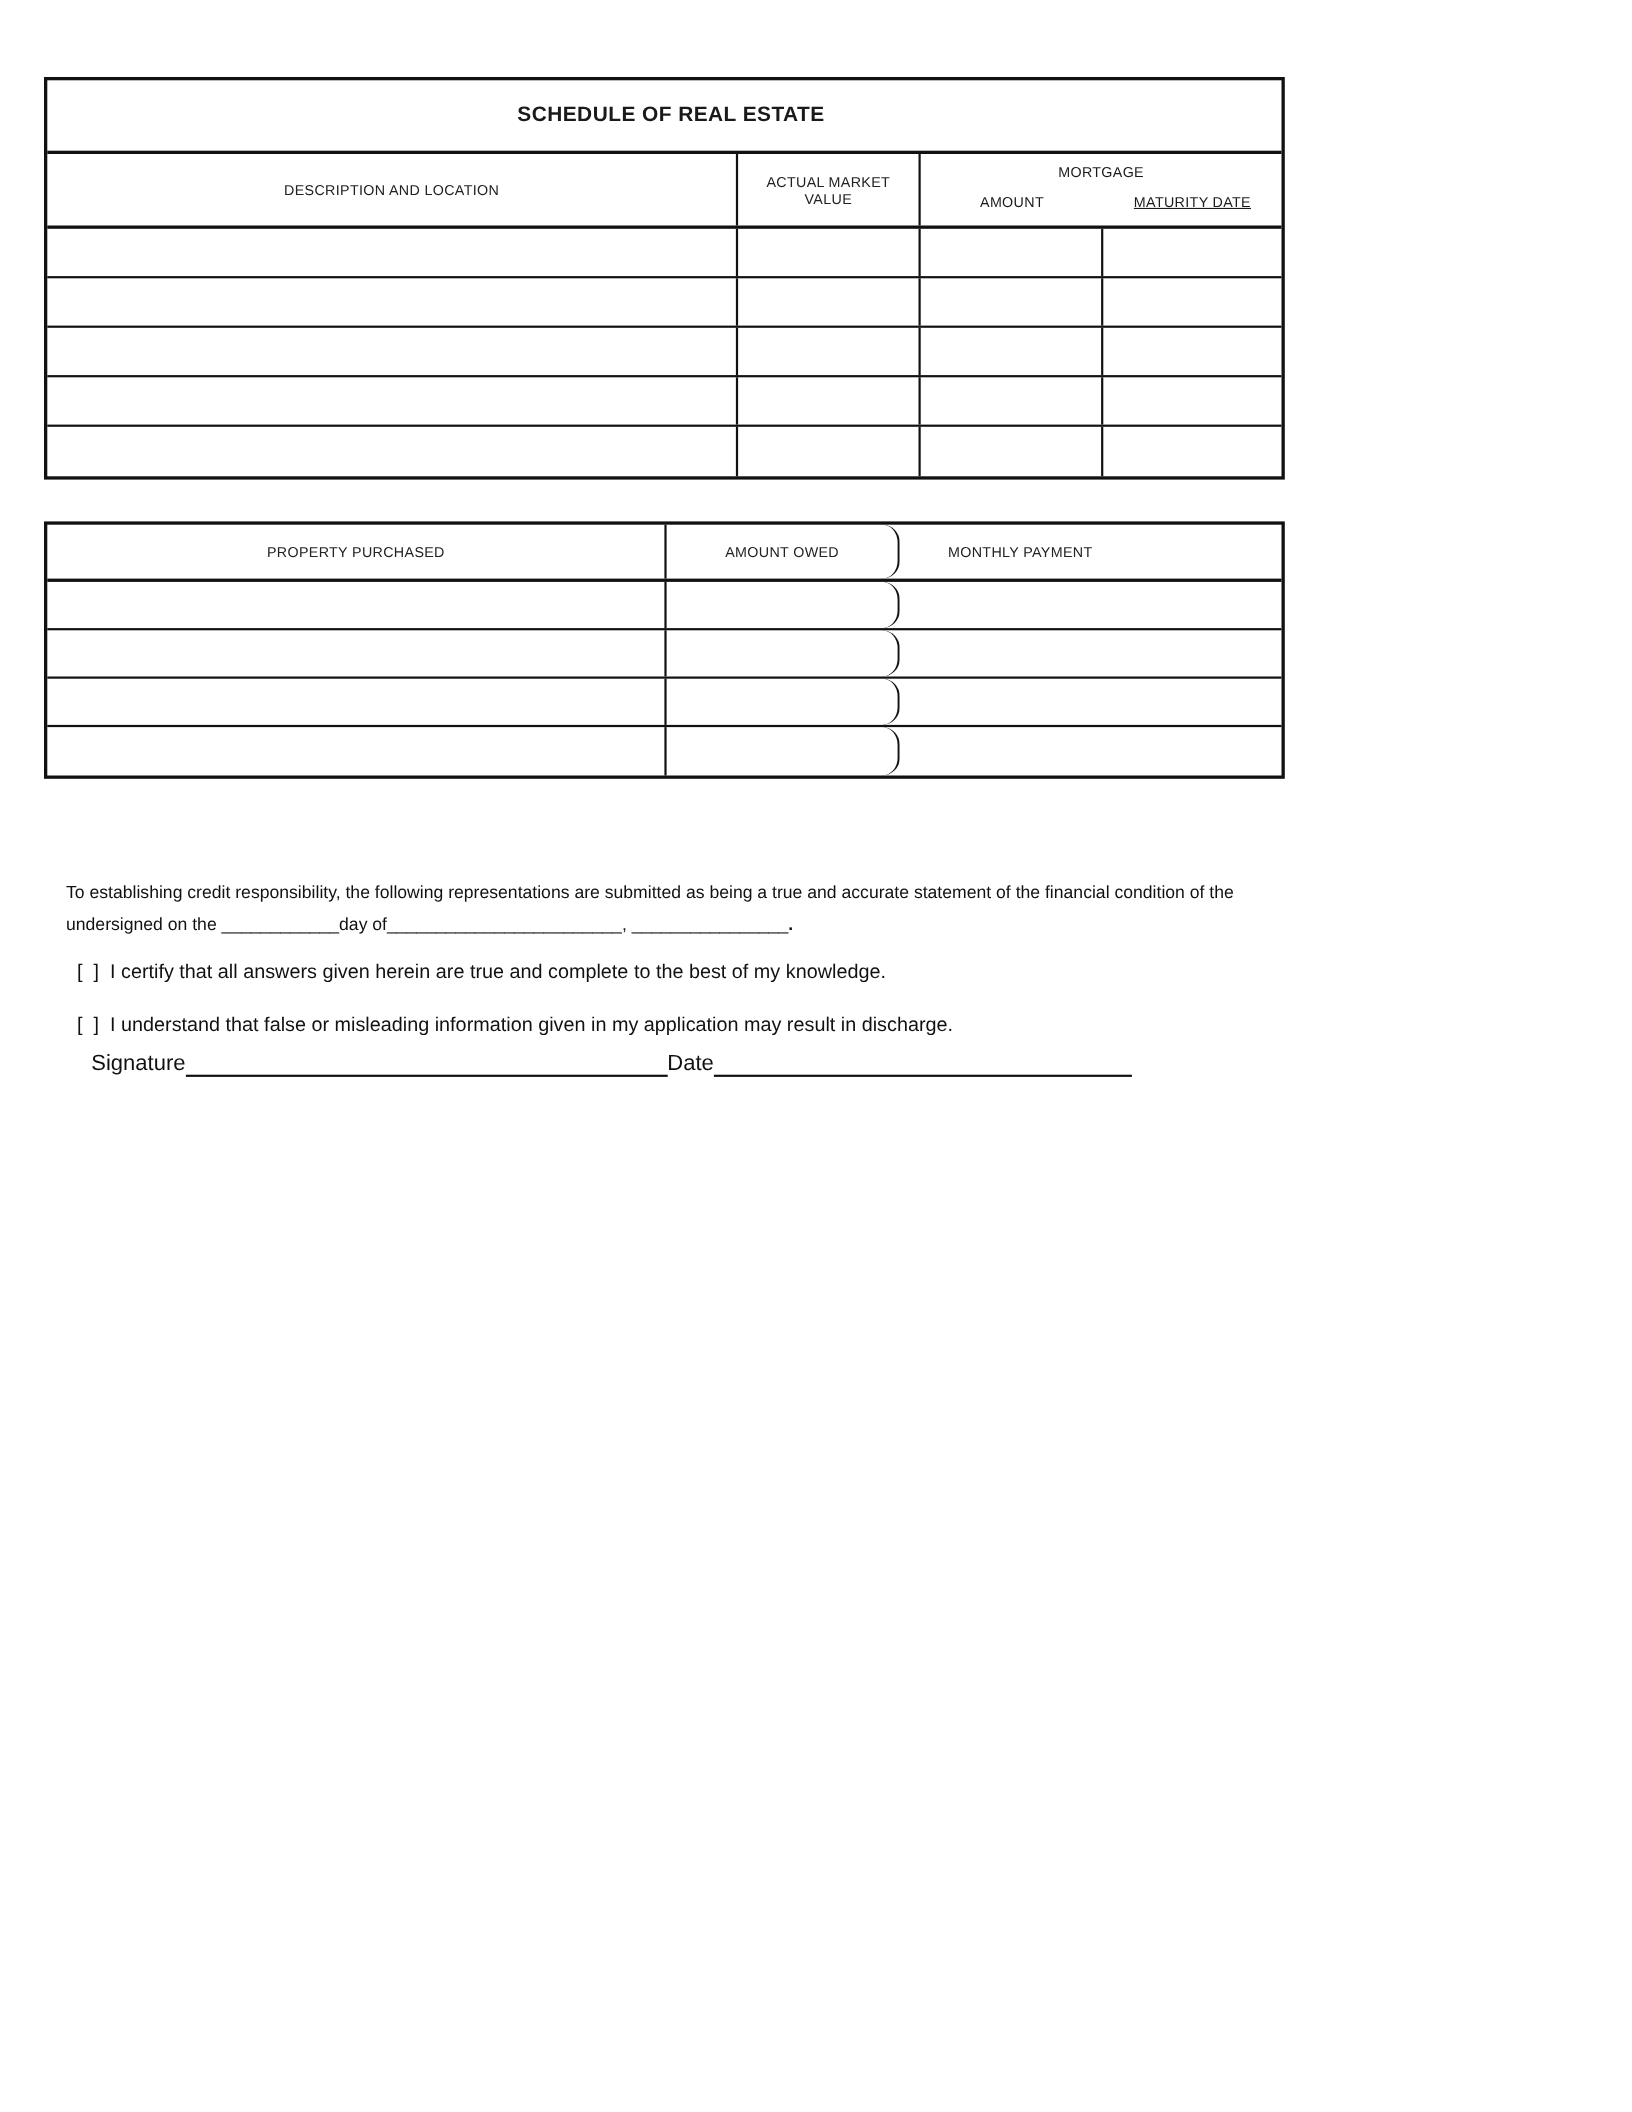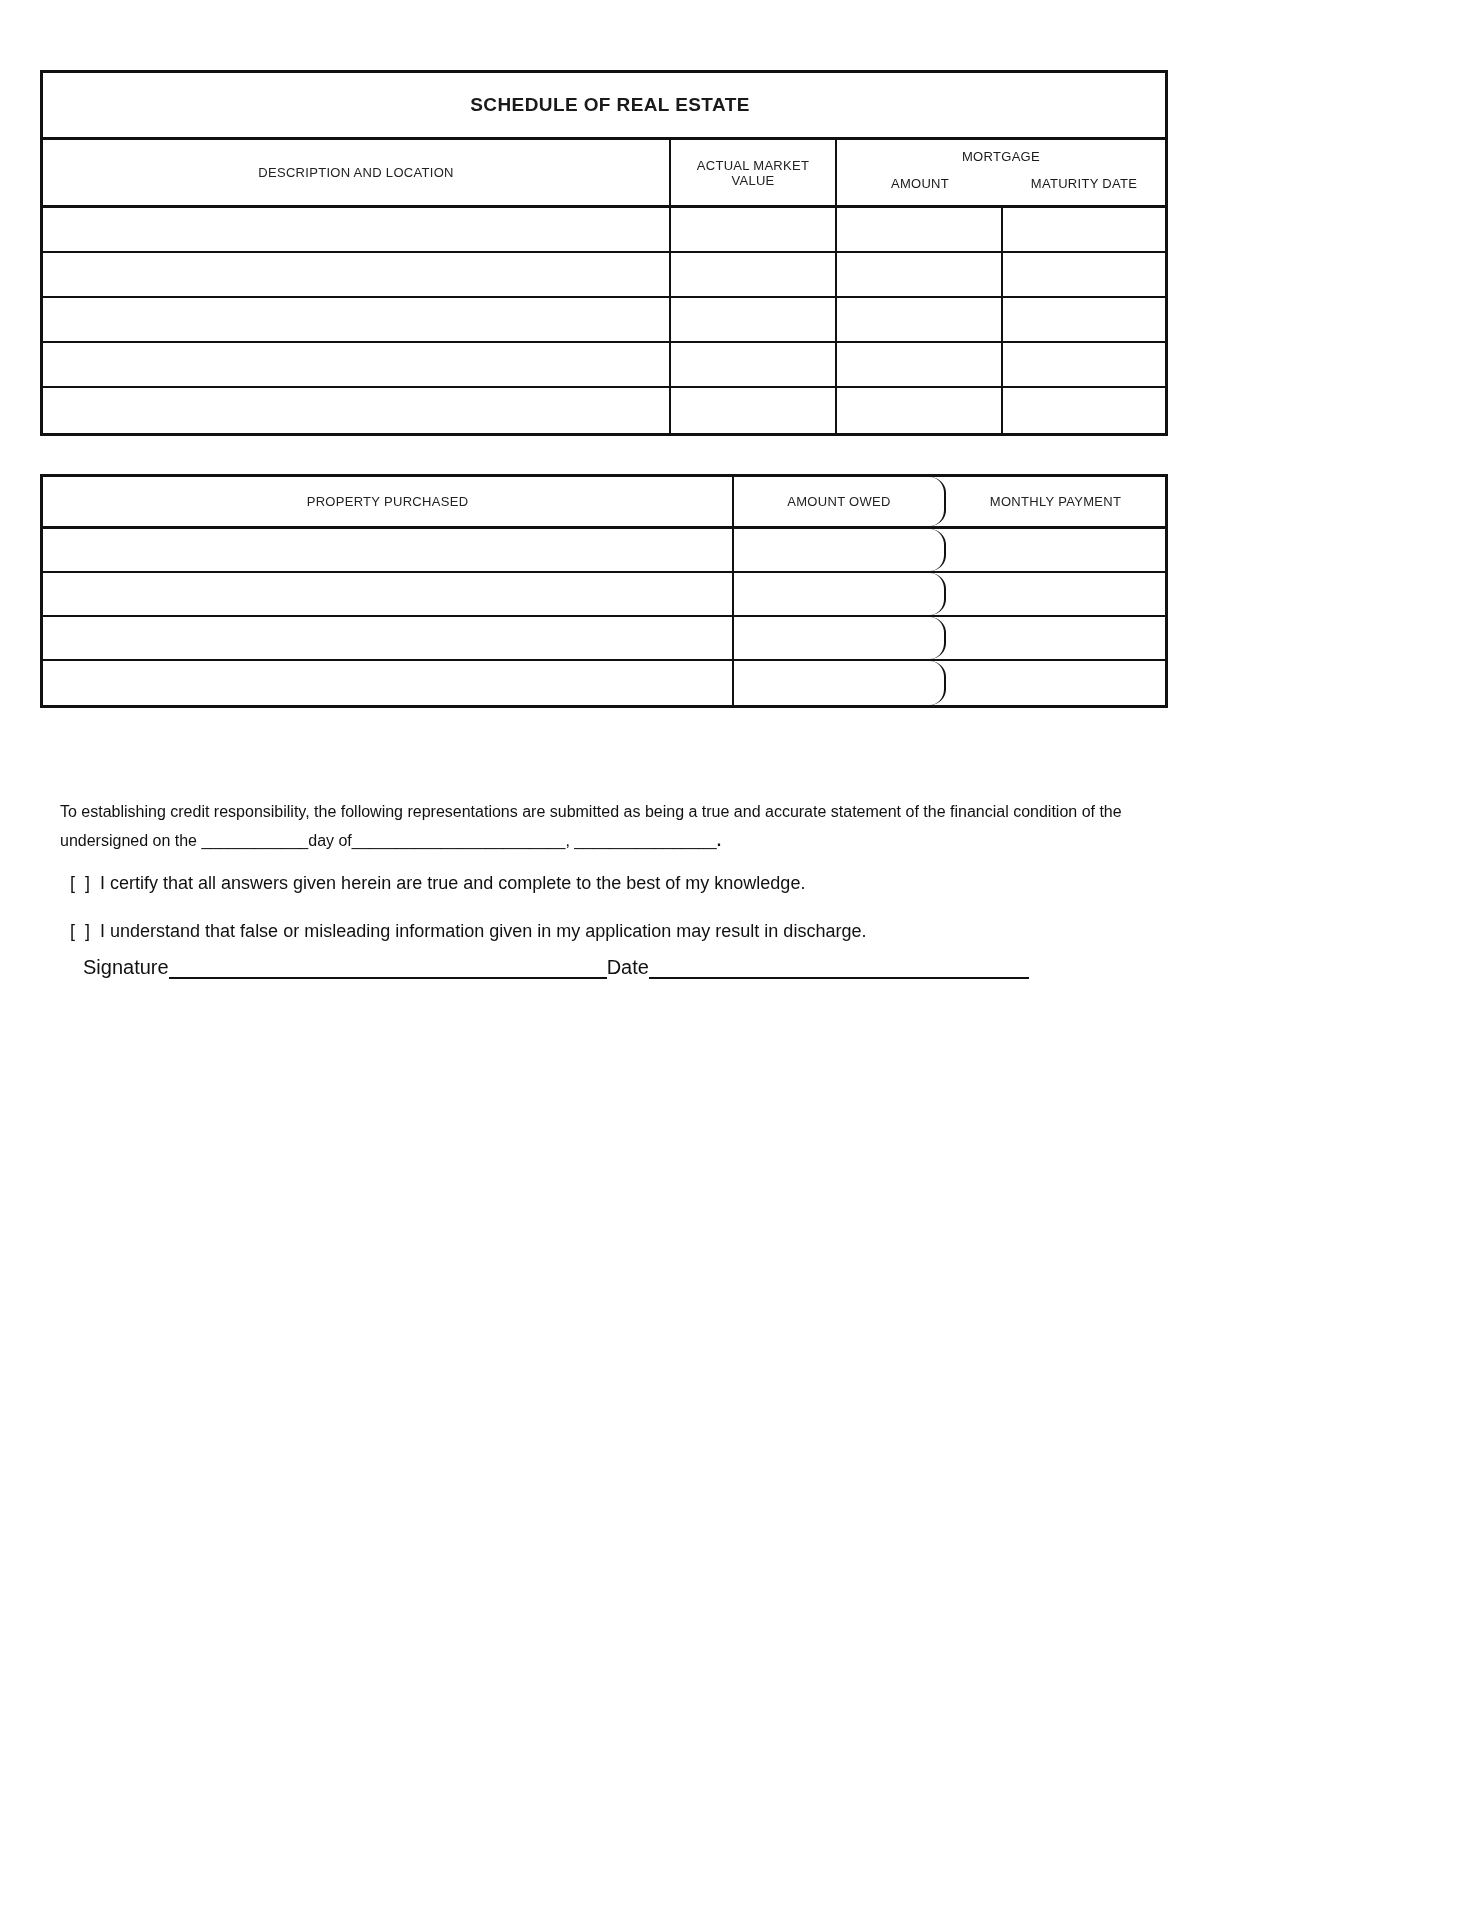--- a/index.html
+++ b/index.html
@@ -27,40 +27,40 @@
     font-size:13px; letter-spacing:.3px; color:#222;
     display:flex; align-items:center; justify-content:center; text-align:center;
   }
 
   
   #real-estate { top:70px; }
   #real-estate .hdr { height:68px; }
   .re-desc { width:628px; }
   .re-mv   { width:166px; }
   .re-amt  { width:166px; }
-  .re-mat  { width:162px; }
+  .re-mat  { width:162px;text-decoration:underline; }
   .re-mortgage { width:328px; display:flex; flex-direction:column; }
   .re-mortgage .mort-top {
     height:32px; display:flex; align-items:center; justify-content:center;
     font-size:13px; letter-spacing:.3px;
   }
   .re-mortgage .mort-sub { display:flex; flex:1; }
   .re-mortgage .mort-sub span {
     display:flex; align-items:flex-start; justify-content:center;
     font-size:13px; letter-spacing:.3px; padding-top:4px;
   }
   .re-mv.hdr-label { padding:16px 18px; }
 
   .rowline { display:flex; height:45px; border-bottom:2px solid #111; box-sizing:border-box; }
   .rowline:last-child { border-bottom:none; }
 
   
   #installment { top:474px; }
   #installment .hdr { height:52px; }
-  .in-prop { width:691px; }
+  .in-prop { width:563px; }
   .in-owed { width:212px;border-radius:16px; }
   .in-pay  { width:219px; }
   .rowline2 { display:flex; height:44px; border-bottom:2px solid #111; box-sizing:border-box; }
   .rowline2:last-child { border-bottom:none; }
 
   
   .statement {
     position:absolute; left:60px; top:797px; width:1078px;
     font-size:16px; line-height:29px; color:#111;
   }

